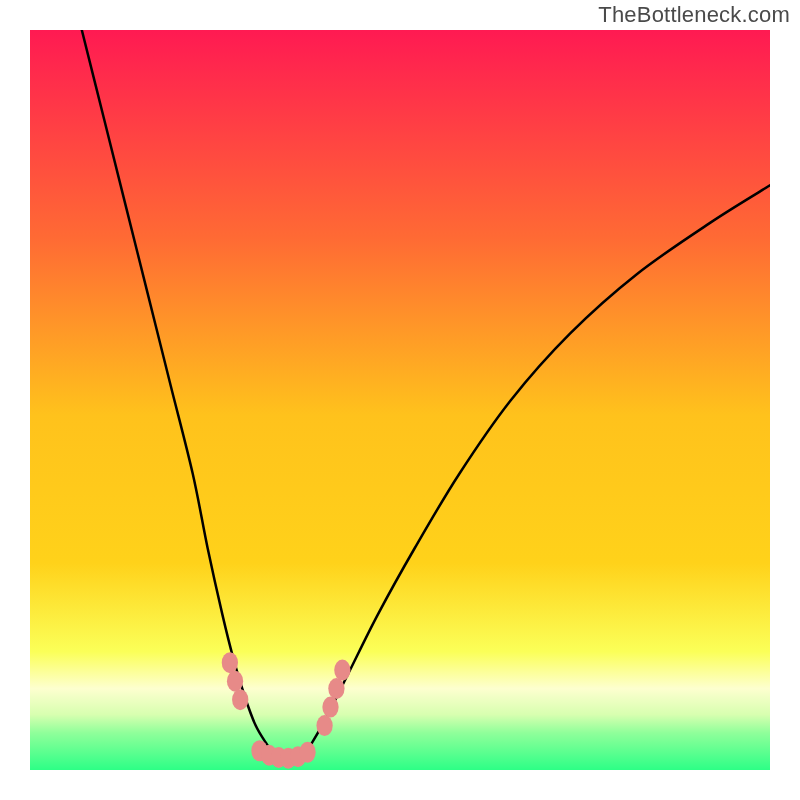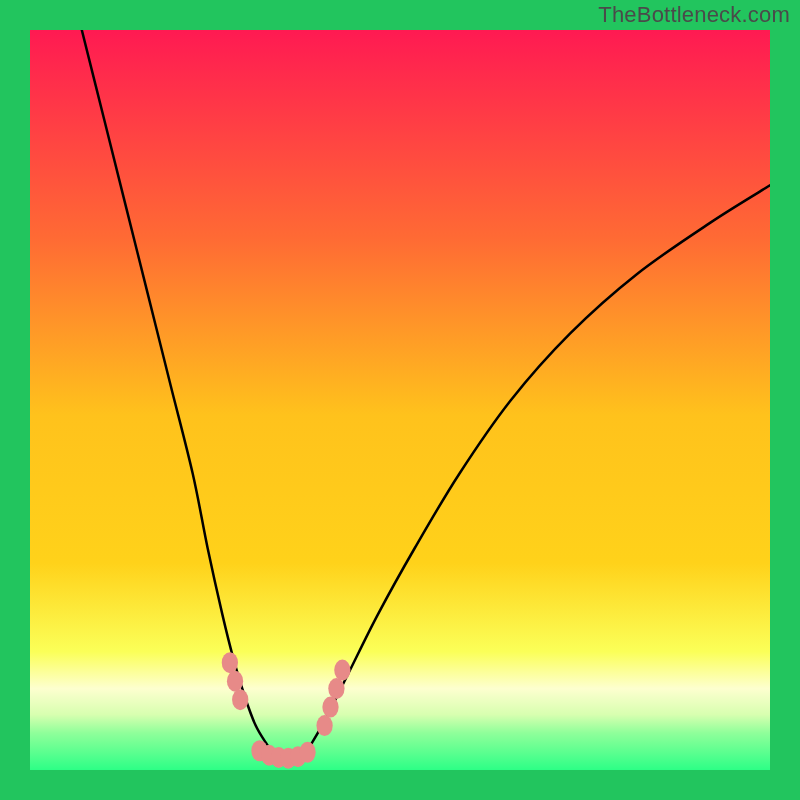--- a/index.html
+++ b/index.html
@@ -7,21 +7,21 @@
     padding: 0;
     background: #000;
     width: 800px;
     height: 800px;
     overflow: hidden;
     font-family: Arial, Helvetica, sans-serif;
   }
   .outer {
     width: 800px;
     height: 800px;
-    background: #22c55e;
+    background: #ffffff;
     position: relative;
   }
   .watermark {
     position: absolute;
     top: 2px;
     right: 10px;
     color: #4a4a4a;
     font-size: 22px;
     font-weight: 500;
     letter-spacing: 0.2px;

